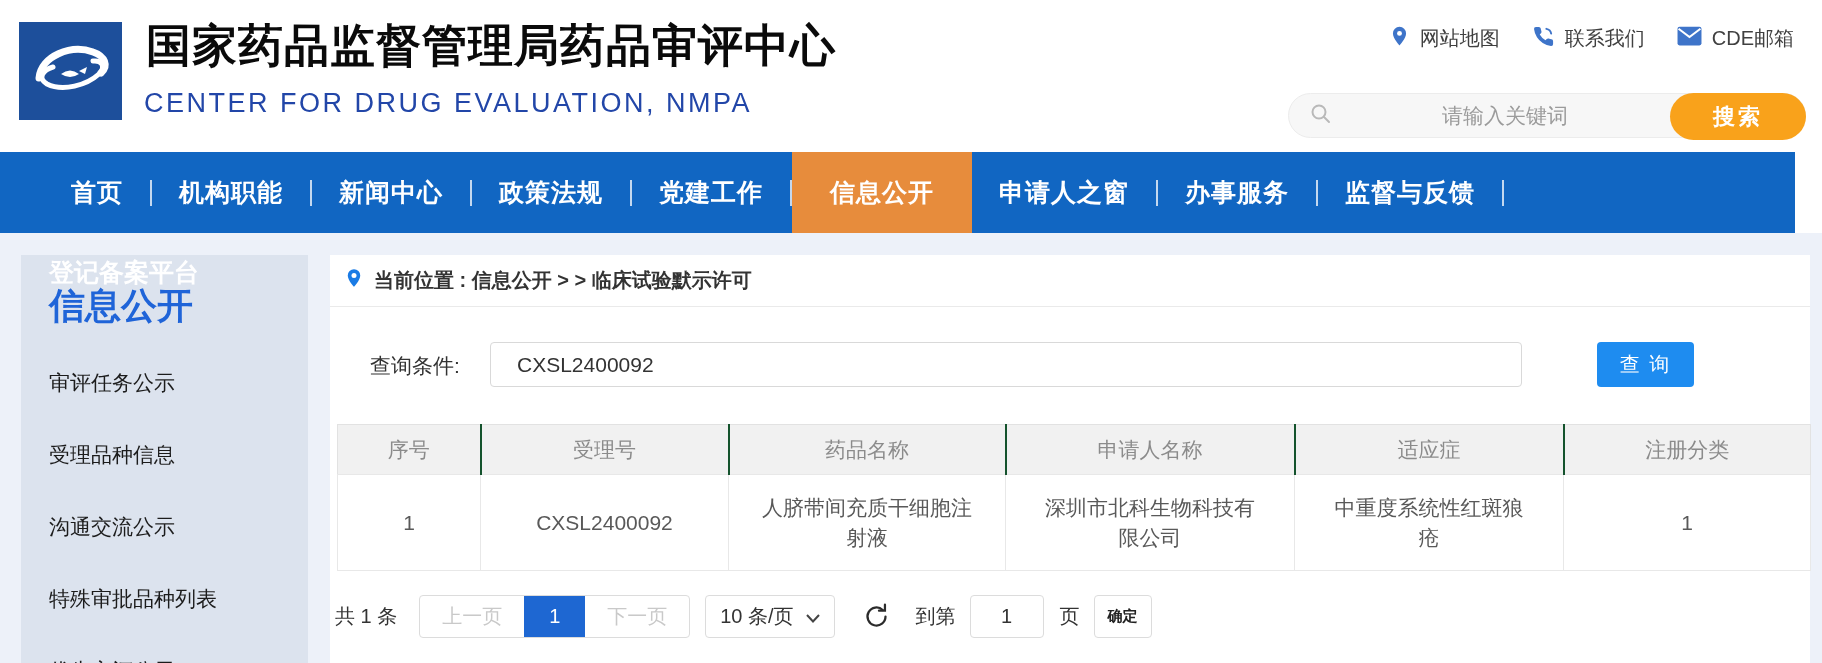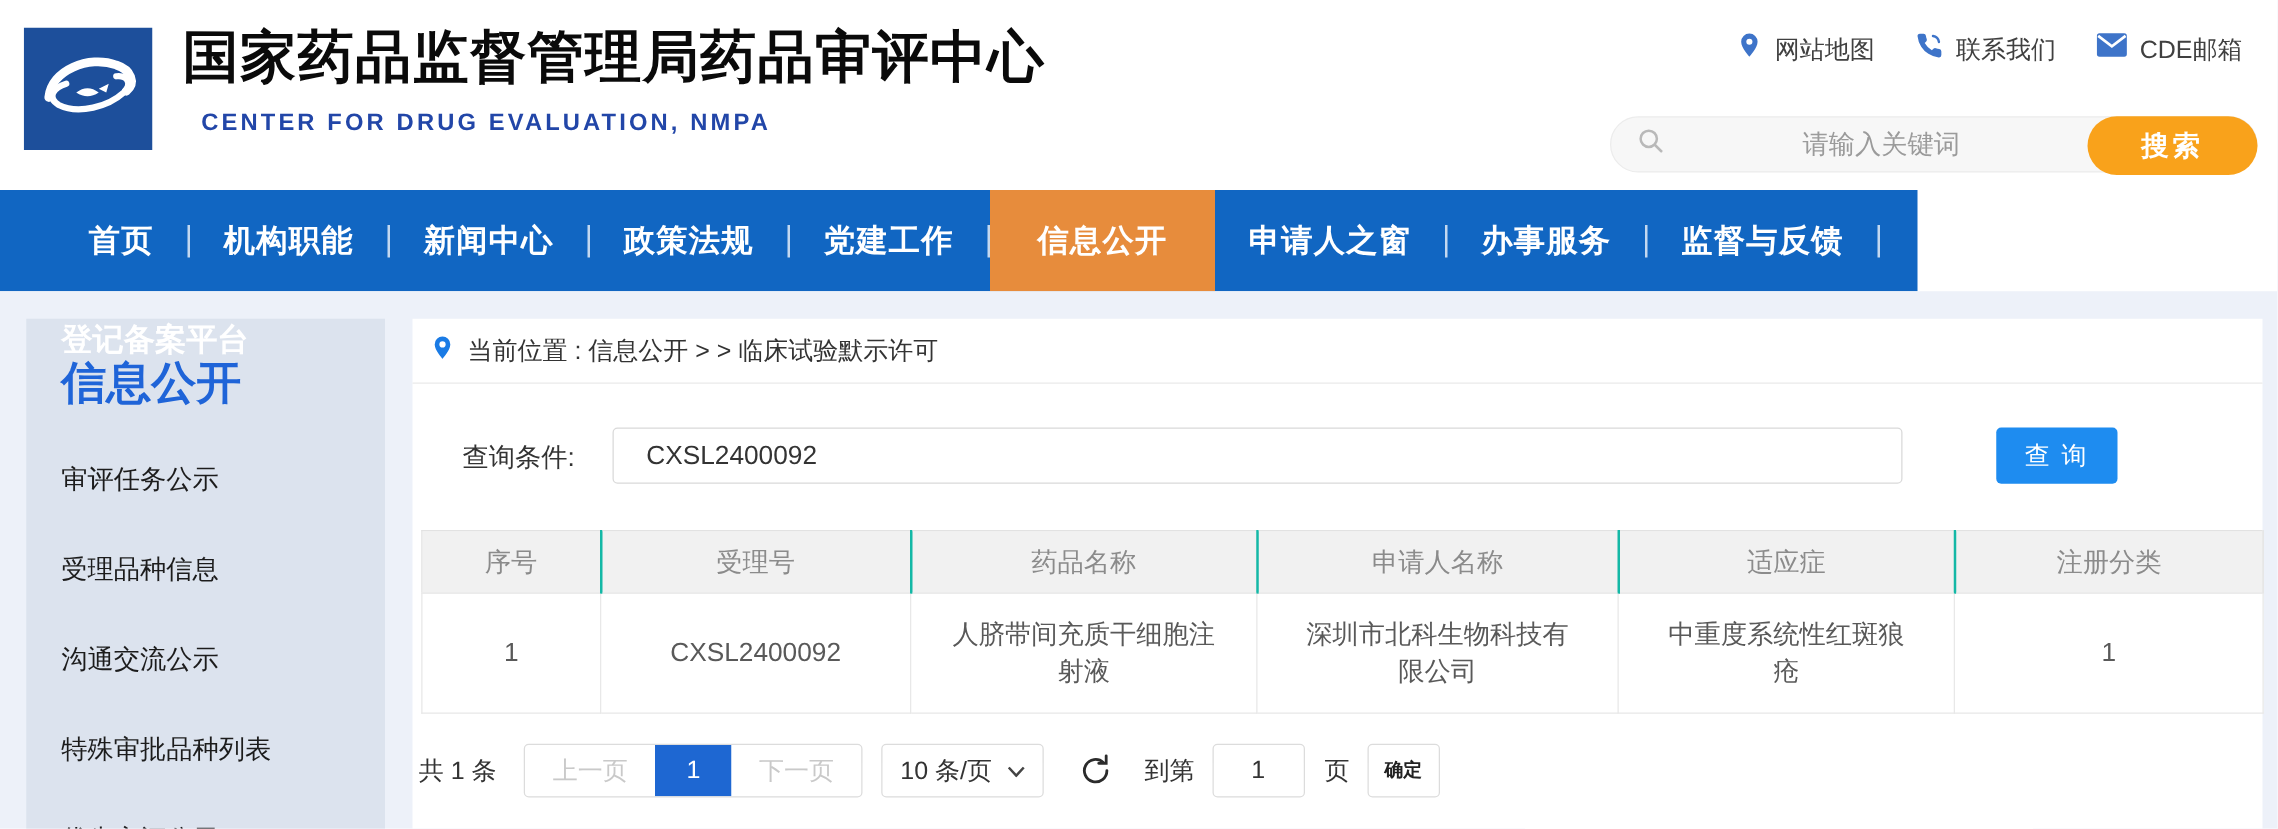--- a/index.html
+++ b/index.html
@@ -3,52 +3,52 @@
 <meta charset="utf-8">
 <style>
   *{margin:0;padding:0;box-sizing:border-box;}
   html,body{width:1822px;height:663px;}
   body{position:relative;overflow:hidden;background:#fff;font-family:"Liberation Sans","DejaVu Sans",sans-serif;}
 
   
   .header{position:absolute;left:0;top:0;width:1822px;height:152px;background:#fff;}
   .logo{position:absolute;left:19px;top:22px;width:103px;height:98px;}
   .org-title{position:absolute;left:146px;top:16px;font-size:45px;font-weight:bold;color:#0a0a0a;letter-spacing:1px;white-space:nowrap;}
-  .org-subtitle{position:absolute;left:161px;top:88px;font-size:19px;font-weight:bold;color:#2246a8;letter-spacing:2.5px;white-space:nowrap;}
+  .org-subtitle{position:absolute;left:144px;top:88px;font-size:27px;font-weight:normal;color:#2246a8;letter-spacing:2.5px;white-space:nowrap;}
   .quick-links{position:absolute;right:28px;top:24px;display:flex;gap:32px;align-items:center;}
   .quick-link{display:flex;align-items:center;gap:10px;font-size:20px;color:#404040;cursor:pointer;white-space:nowrap;}
   .search-bar{position:absolute;left:1288px;top:93px;width:518px;height:45px;background:#f7f7f7;border:1px solid #ececec;border-radius:23px;display:flex;align-items:center;}
   .search-bar .mag{margin-left:20px;flex:0 0 auto;}
   .search-input{flex:1;min-width:0;border:none;outline:none;background:transparent;font-size:21px;color:#333;margin:0 140px 0 12px;font-family:inherit;text-align:center;}
   .search-input::placeholder{color:#9b9b9b;}
   .search-btn{position:absolute;right:-1px;top:-1px;height:47px;width:136px;border:none;border-radius:24px;background:#f9a21b;color:#fff;font-size:22px;font-weight:bold;cursor:pointer;font-family:inherit;letter-spacing:3px;}
 
   
-  .navbar{position:absolute;left:0;top:152px;width:1534px;height:81px;background:#1166c2;display:flex;align-items:center;padding-left:44px;}
+  .navbar{position:absolute;left:0;top:152px;width:1795px;height:81px;background:#1166c2;display:flex;align-items:center;padding-left:44px;}
   .nav-item{color:#fff;font-size:25px;font-weight:bold;padding:0 27px;cursor:pointer;letter-spacing:1px;white-space:nowrap;}
   .nav-item.active{background:#e78c3c;height:81px;display:flex;align-items:center;padding:0 38px;}
   .nav-sep{width:2px;height:26px;background:rgba(255,255,255,.75);flex:0 0 auto;}
 
   
   .content{position:absolute;left:0;top:233px;width:1822px;height:430px;background:#edf1f9;}
   .sidebar{position:absolute;left:21px;top:22px;width:287px;height:408px;background:#dce3ee;padding:3px 0 0 28px;overflow:hidden;}
   .sidebar-platform{font-size:25px;font-weight:bold;color:#fff;line-height:28px;white-space:nowrap;}
   .sidebar-section{font-size:36px;font-weight:bold;color:#1f64d8;line-height:38px;margin-top:1px;white-space:nowrap;}
   .sidebar-menu{list-style:none;margin-top:44px;}
   .sidebar-menu li{font-size:21px;color:#1c1c1c;height:22px;margin-bottom:50px;cursor:pointer;white-space:nowrap;}
 
   .card{position:absolute;left:330px;top:22px;width:1480px;height:408px;background:#fff;}
-  .breadcrumb{height:52px;border-bottom:1px solid #eaeaea;display:flex;align-items:center;padding-left:14px;gap:10px;font-size:20px;color:#333;font-weight:400;}
+  .breadcrumb{height:52px;border-bottom:1px solid #eaeaea;display:flex;align-items:center;padding-left:14px;gap:10px;font-size:20px;color:#333;font-weight:700;}
 
   .query-label{position:absolute;left:40px;top:97px;font-size:21px;color:#333;}
   .query-input{position:absolute;left:160px;top:87px;width:1032px;height:45px;border:1px solid #d9d9d9;border-radius:4px;font-size:21px;color:#333;padding-left:26px;font-family:inherit;outline:none;}
   .query-btn{position:absolute;left:1267px;top:87px;width:97px;height:45px;background:#1e8cf0;color:#fff;border:none;border-radius:4px;font-size:20px;cursor:pointer;font-family:inherit;letter-spacing:2px;}
 
   .result-table{position:absolute;left:7px;top:169px;width:1473px;border-collapse:collapse;table-layout:fixed;font-size:21px;border:1px solid #e2e2e2;}
-  .result-table th{background:#f1f1f1;color:#8b8b8b;font-weight:normal;height:50px;border-right:2px solid #14b8a6;text-align:center;}
+  .result-table th{background:#f1f1f1;color:#8b8b8b;font-weight:normal;height:50px;border-right:2px solid #14532d;text-align:center;}
   .result-table th:last-child{border-right:1px solid #e2e2e2;}
   .result-table td{height:96px;color:#595959;text-align:center;border:1px solid #e8e8e8;background:#fff;padding:6px 30px;line-height:30px;}
 
   .pagination{position:absolute;left:5px;top:340px;display:flex;align-items:center;height:43px;font-size:20px;color:#333;}
   .pg-total{margin-right:22px;white-space:nowrap;}
   .pager{display:flex;border:1px solid #dcdcdc;border-radius:4px;overflow:hidden;height:43px;align-items:stretch;background:#fff;}
   .pg-btn{padding:0 22px;display:flex;align-items:center;color:#c9c9c9;cursor:default;white-space:nowrap;}
   .pg-current{width:61px;background:#1e67d2;color:#fff;display:flex;align-items:center;justify-content:center;cursor:pointer;}
   .pg-size{margin-left:15px;height:43px;border:1px solid #dcdcdc;border-radius:4px;display:flex;align-items:center;padding:18px 14px;gap:12px;cursor:pointer;background:#fff;white-space:nowrap;}
   .pg-refresh{margin-left:28px;display:flex;align-items:center;cursor:pointer;}

